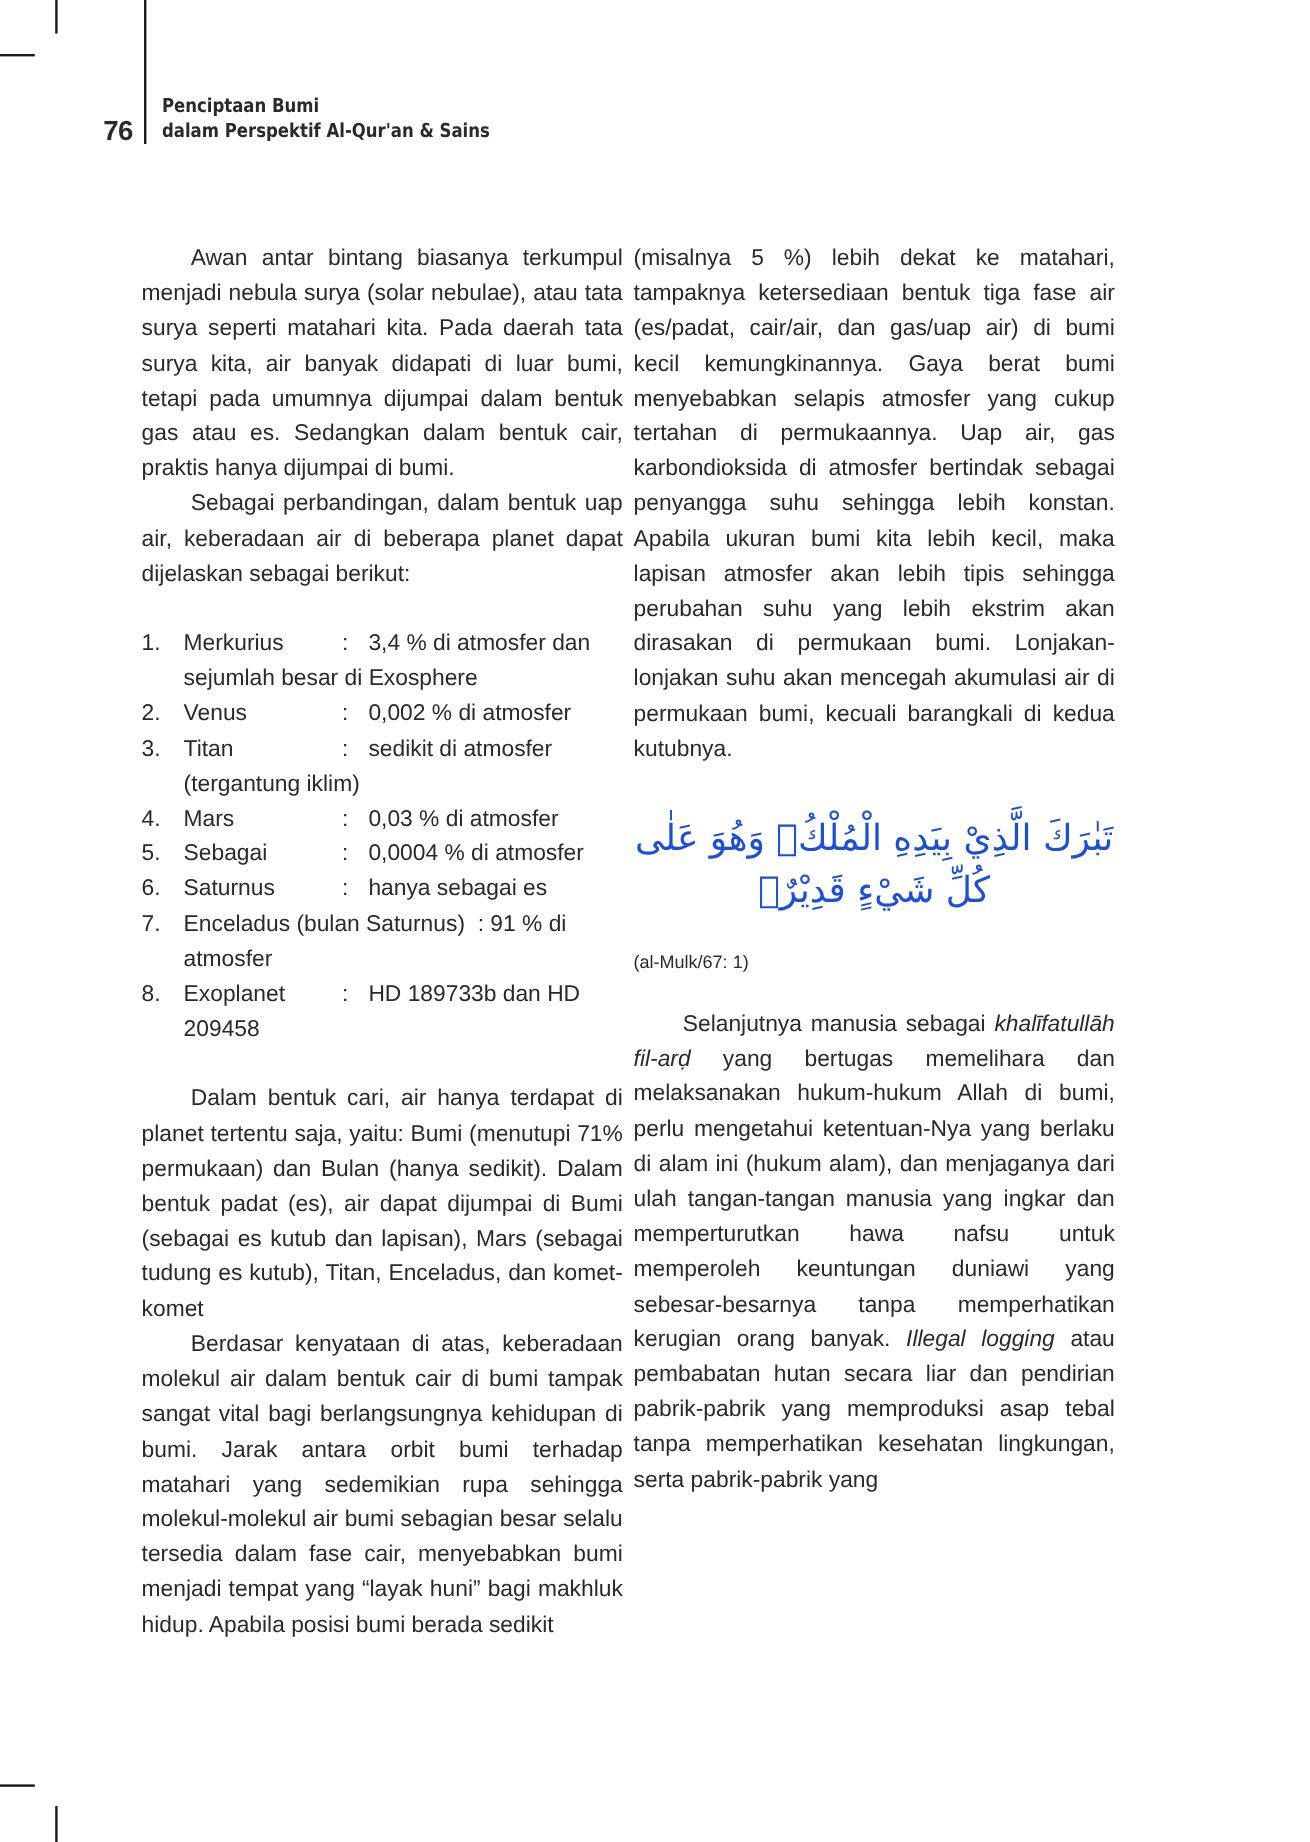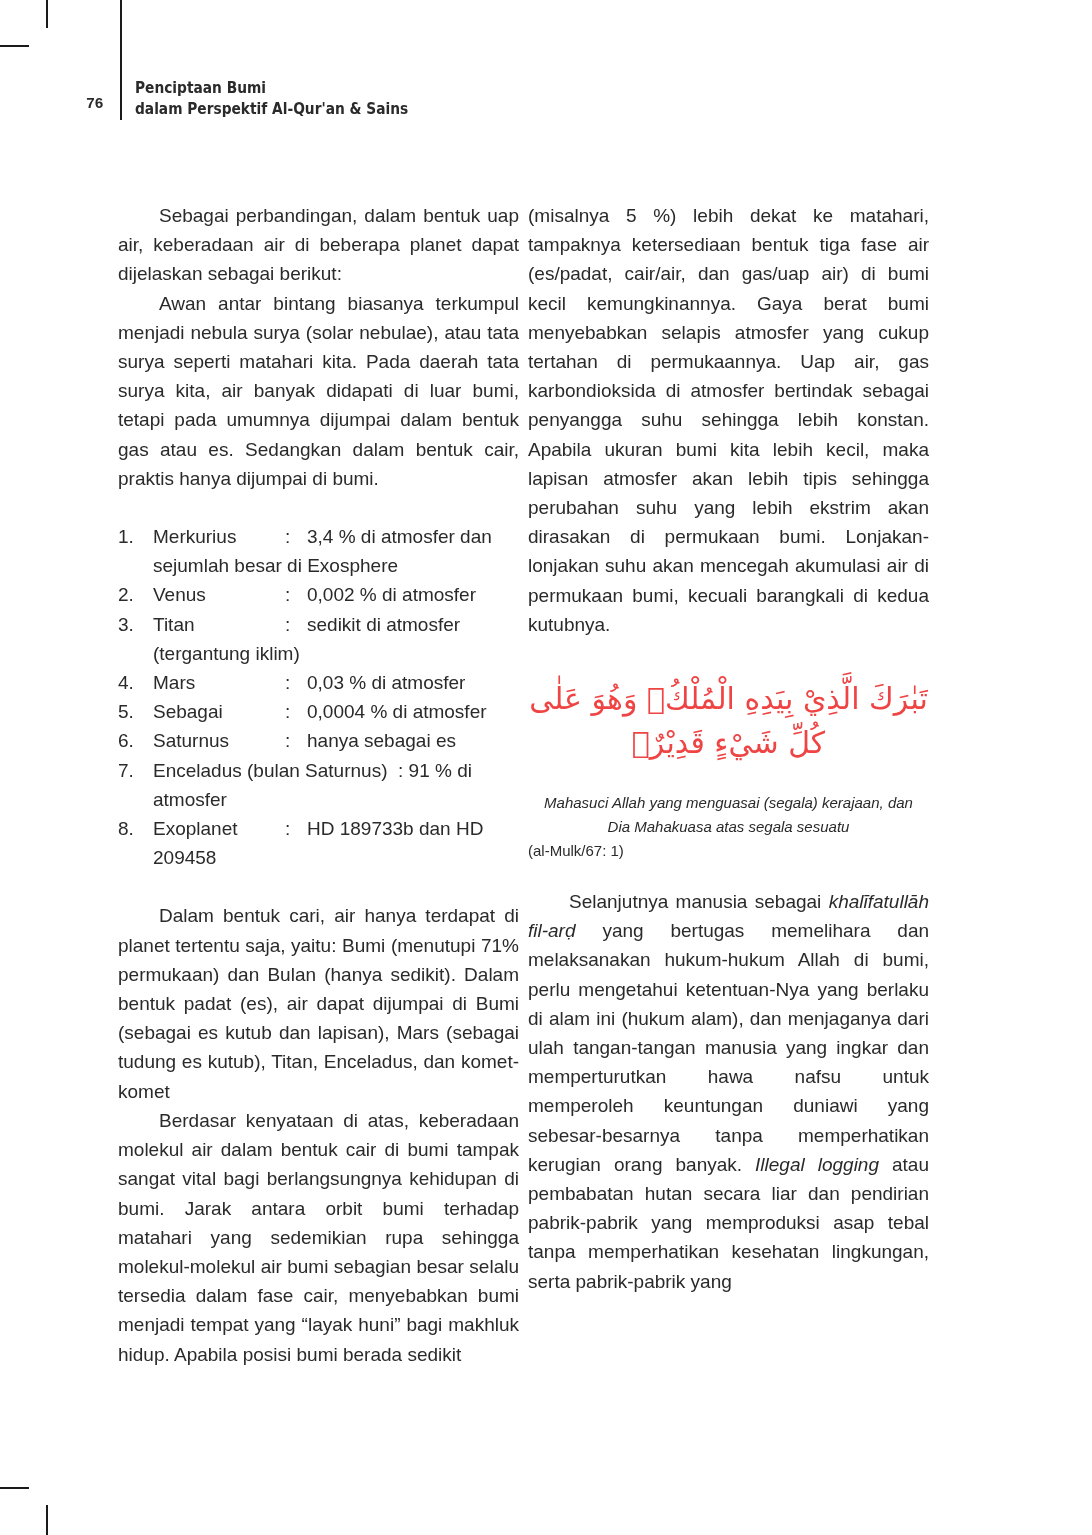--- a/index.html
+++ b/index.html
@@ -1,72 +1,68 @@
 <!DOCTYPE html>
 <html><head>
 <meta charset="utf-8">
 <style>
   html, body { margin:0; padding:0; background:#ffffff; }
   body { width:1092px; height:1535px; position:relative; overflow:hidden; color:#2a2a2a; }
   .crop { position:absolute; background:#1a1a1a; }
   .rule-v { position:absolute; left:120px; top:0; width:2px; height:120px; background:#1a1a1a; }
-  .pagenum { position:absolute; left:86px; top:96px; font-family:Liberation Mono, monospace; font-size:15px; font-weight:bold; color:#2a2a2a; letter-spacing:-0.5px;text-align:center; }
+  .pagenum { position:absolute; left:86px; top:96px; font-family:Liberation Sans, sans-serif; font-size:23px; font-weight:bold; color:#2a2a2a; letter-spacing:-0.5px;text-align:center; }
   .runhead { position:absolute; left:135px; top:77px; font-family:"DejaVu Sans",sans-serif; font-size:16px; line-height:21px; color:#2a2a2a; transform:scaleX(0.86); transform-origin:left top; white-space:nowrap; font-weight:bold; }
   .col { position:absolute; top:201px; width:401px; font-family:"Liberation Sans",sans-serif; font-size:19px; line-height:29.2px; color:#2a2a2a; }
   .col-left { left:118px; }
   .col-right { left:528px; }
   .p { text-align:justify; margin:0; }
   .ind { text-indent:41px; }
   .gap { height:29px; }
   .list { margin:0; padding:0; list-style:none; }
   .li { position:relative; padding-left:35px; }
   .li .num { position:absolute; left:0; top:0; }
   .li .name { display:inline-block; width:132px; }
   .li .colon { display:inline-block; width:22px; }
-  .arabic { text-align:center; font-family:"DejaVu Sans",sans-serif; font-size:30px; line-height:44px; direction:rtl; margin:38px 0 26px 0; color:#ef4444; }
+  .arabic { text-align:center; font-family:"DejaVu Sans",sans-serif; font-size:30px; line-height:44px; direction:rtl; margin:38px 0 26px 0; color:#1d4ed8; }
   .trans { text-align:center; font-style:italic; font-size:15px; line-height:24px; margin:0; }
   .ref { text-align:left; font-size:15px; line-height:24px; margin:0 0 24px 0; }
   em { font-style:italic; }
 </style>
 </head>
 <body>
 
 <div class="crop" style="left:46px;top:0;width:2px;height:28px;"></div>
 <div class="crop" style="left:0;top:45px;width:29px;height:2px;"></div>
 <div class="crop" style="left:0;top:1487px;width:29px;height:2px;"></div>
 <div class="crop" style="left:46px;top:1505px;width:2px;height:30px;"></div>
 
 <div class="rule-v"></div>
 <div class="pagenum">76</div>
 <div class="runhead">
   <div>Penciptaan Bumi</div>
   <div>dalam Perspektif Al-Qur'an &amp; Sains</div>
 </div>
 
 <div class="col col-left">
+  <p class="p ind">Awan antar bintang biasanya terkumpul menjadi nebula surya (solar nebulae), atau tata surya seperti matahari kita. Pada daerah tata surya kita, air banyak didapati di luar bumi, tetapi pada umumnya dijumpai dalam bentuk gas atau es. Sedangkan dalam bentuk cair, praktis hanya dijumpai di bumi.</p>
   <p class="p ind">Sebagai perbandingan, dalam bentuk uap air, keberadaan air di beberapa planet dapat dijelaskan sebagai berikut:</p>
-  <p class="p ind">Awan antar bintang biasanya terkumpul menjadi nebula surya (solar nebulae), atau tata surya seperti matahari kita. Pada daerah tata surya kita, air banyak didapati di luar bumi, tetapi pada umumnya dijumpai dalam bentuk gas atau es. Sedangkan dalam bentuk cair, praktis hanya dijumpai di bumi.</p>
   <div class="gap"></div>
   <ul class="list">
     <li class="li"><span class="num">1.</span><span class="name">Merkurius</span><span class="colon">:</span><span>3,4 % di atmosfer dan sejumlah besar di Exosphere</span></li>
     <li class="li"><span class="num">2.</span><span class="name">Venus</span><span class="colon">:</span><span>0,002 % di atmosfer</span></li>
     <li class="li"><span class="num">3.</span><span class="name">Titan</span><span class="colon">:</span><span>sedikit di atmosfer (tergantung iklim)</span></li>
     <li class="li"><span class="num">4.</span><span class="name">Mars</span><span class="colon">:</span><span>0,03 % di atmosfer</span></li>
     <li class="li"><span class="num">5.</span><span class="name">Sebagai</span><span class="colon">:</span><span>0,0004 % di atmosfer</span></li>
     <li class="li"><span class="num">6.</span><span class="name">Saturnus</span><span class="colon">:</span><span>hanya sebagai es</span></li>
     <li class="li"><span class="num">7.</span><span>Enceladus (bulan Saturnus)</span><span>&nbsp; : </span><span>91 % di atmosfer</span></li>
     <li class="li"><span class="num">8.</span><span class="name">Exoplanet</span><span class="colon">:</span><span>HD 189733b dan HD 209458</span></li>
   </ul>
   <div class="gap"></div>
   <p class="p ind">Dalam bentuk cari, air hanya terdapat di planet tertentu saja, yaitu: Bumi (menutupi 71% permukaan) dan Bulan (hanya sedikit). Dalam bentuk padat (es), air dapat dijumpai di Bumi (sebagai es kutub dan lapisan), Mars (sebagai tudung es kutub), Titan, Enceladus, dan komet-komet</p>
   <p class="p ind">Berdasar kenyataan di atas, keberadaan molekul air dalam bentuk cair di bumi tampak sangat vital bagi berlangsungnya kehidupan di bumi. Jarak antara orbit bumi terhadap matahari yang sedemikian rupa sehingga molekul-molekul air bumi sebagian besar selalu tersedia dalam fase cair, menyebabkan bumi menjadi tempat yang “layak huni” bagi makhluk hidup.  Apabila posisi bumi berada sedikit</p>
 </div>
 
 <div class="col col-right">
   <p class="p">(misalnya 5 %) lebih dekat ke matahari, tampaknya ketersediaan bentuk tiga fase air (es/padat, cair/air, dan gas/uap air) di bumi kecil kemungkinannya. Gaya berat bumi menyebabkan selapis atmosfer yang cukup tertahan di permukaannya. Uap air, gas karbondioksida di atmosfer bertindak sebagai penyangga suhu sehingga lebih konstan. Apabila ukuran bumi kita lebih kecil, maka lapisan atmosfer akan lebih tipis sehingga perubahan suhu yang lebih ekstrim akan dirasakan di permukaan bumi. Lonjakan-lonjakan suhu akan mencegah akumulasi air di permukaan bumi, kecuali barangkali di kedua kutubnya.</p>
   <div class="arabic">تَبٰرَكَ الَّذِيْ بِيَدِهِ الْمُلْكُۖ وَهُوَ عَلٰى كُلِّ شَيْءٍ قَدِيْرٌۙ</div>
-  <p class="trans">
-    <span>Mahasuci Allah yang menguasai (segala) kerajaan, dan</span><br>
-    <span>Dia Mahakuasa atas segala sesuatu</span>
-  </p>
   <p class="ref">(al-Mulk/67: 1)</p>
   <p class="p ind"><span>Selanjutnya manusia sebagai</span> <em>khalīfatullāh fil-arḍ</em> <span>yang bertugas memelihara dan melaksanakan hukum-hukum Allah di bumi, perlu mengetahui ketentuan-Nya yang berlaku di alam ini (hukum alam), dan menjaganya dari ulah tangan-tangan manusia yang ingkar dan memperturutkan hawa nafsu untuk memperoleh keuntungan duniawi yang sebesar-besarnya tanpa memperhatikan kerugian orang banyak.</span> <em>Illegal logging</em> <span>atau pembabatan hutan secara liar dan pendirian pabrik-pabrik yang memproduksi asap tebal tanpa memperhatikan kesehatan lingkungan, serta pabrik-pabrik yang</span></p>
 </div>
 
 </body></html>

